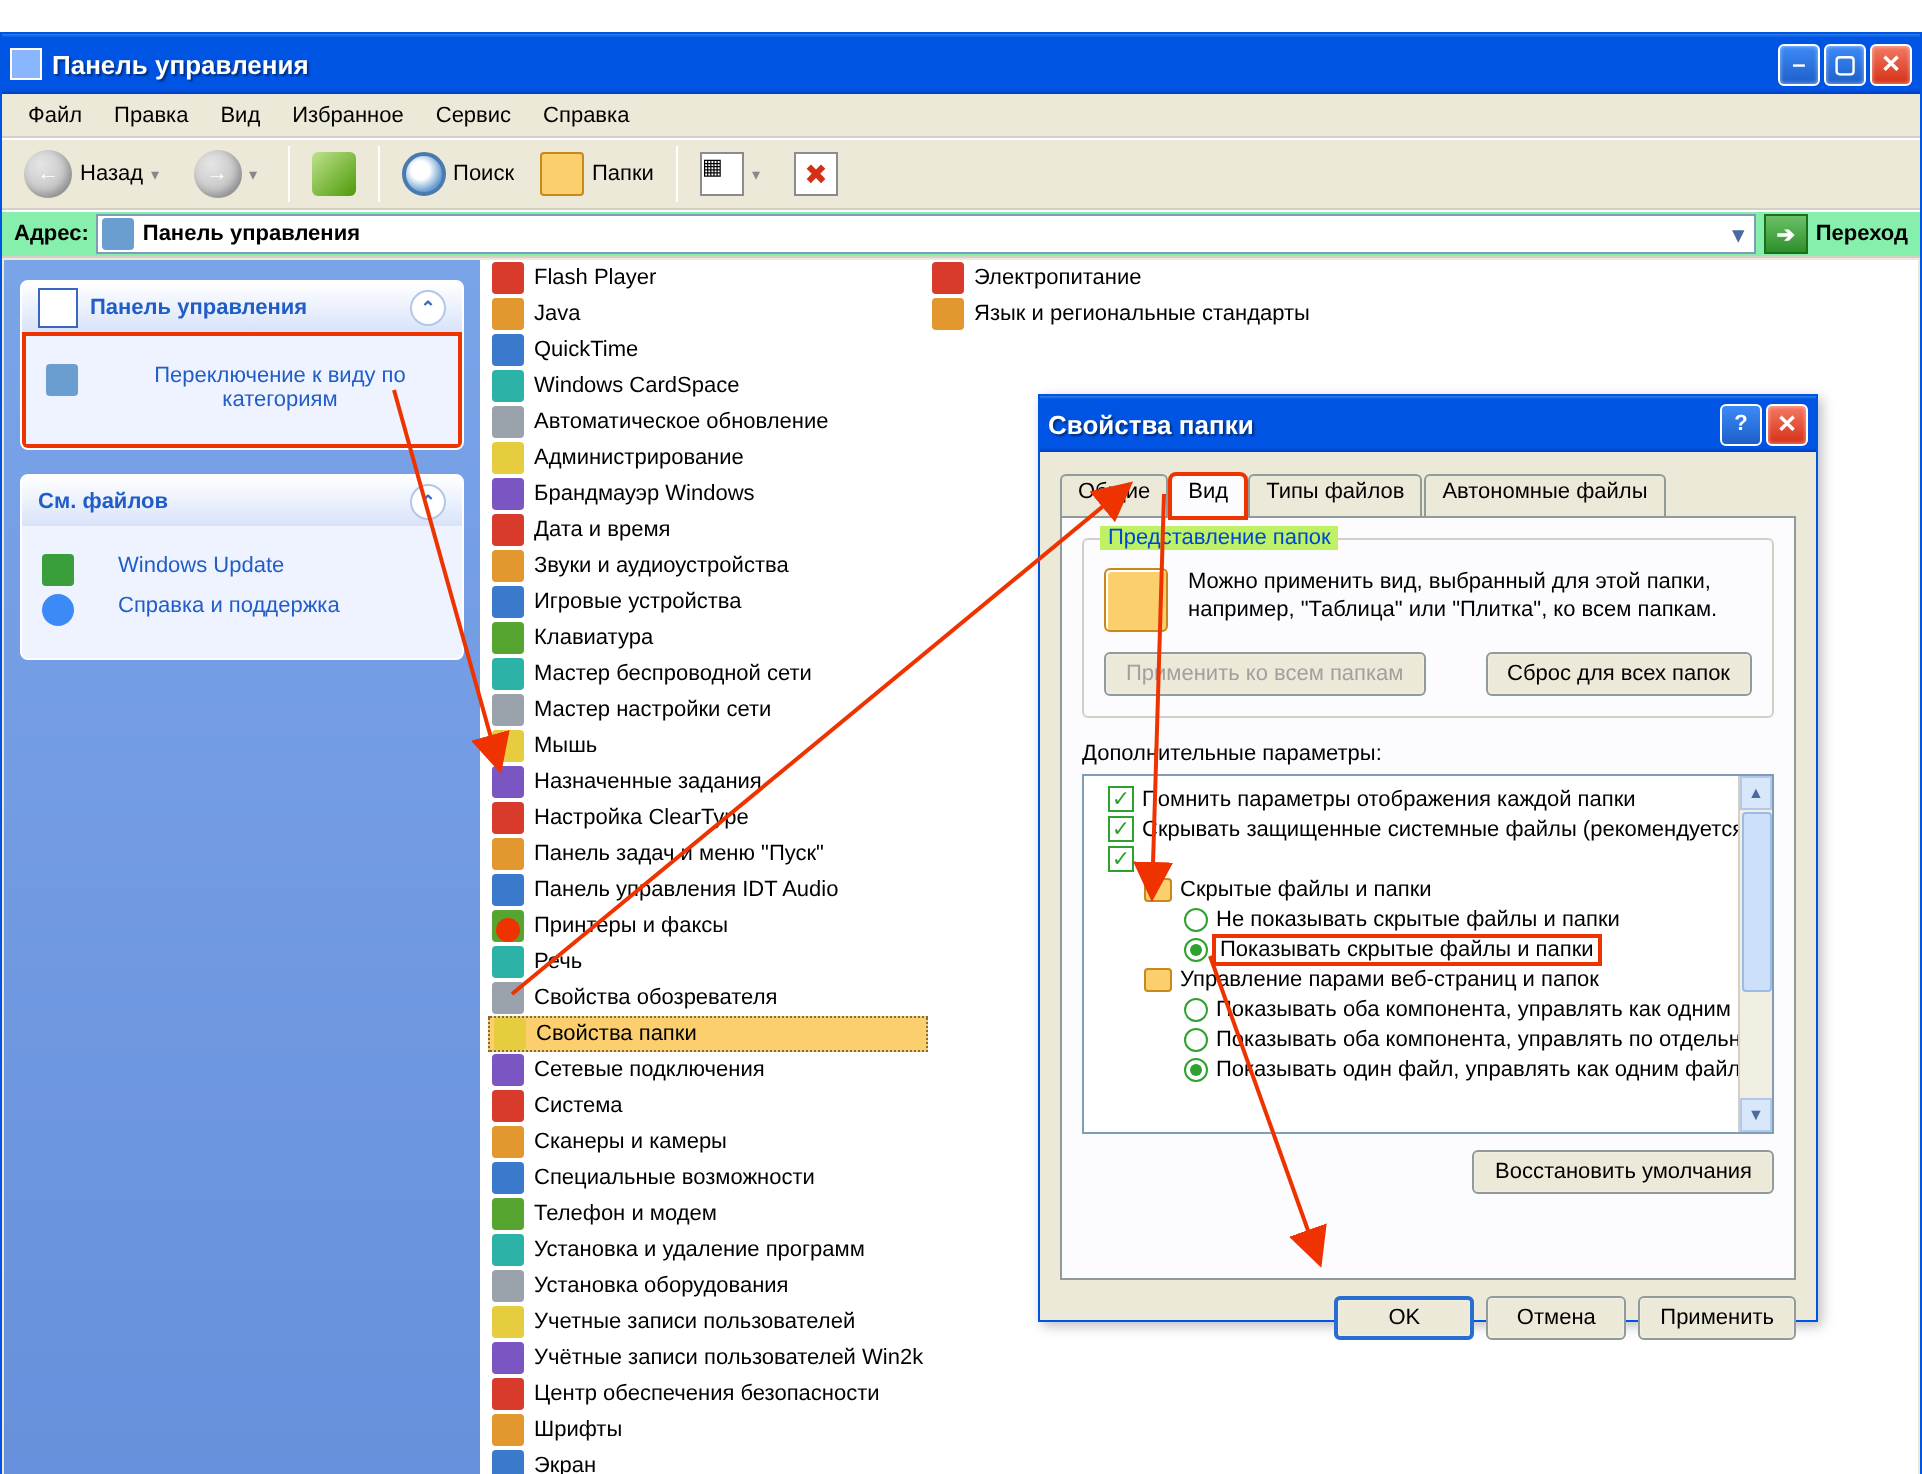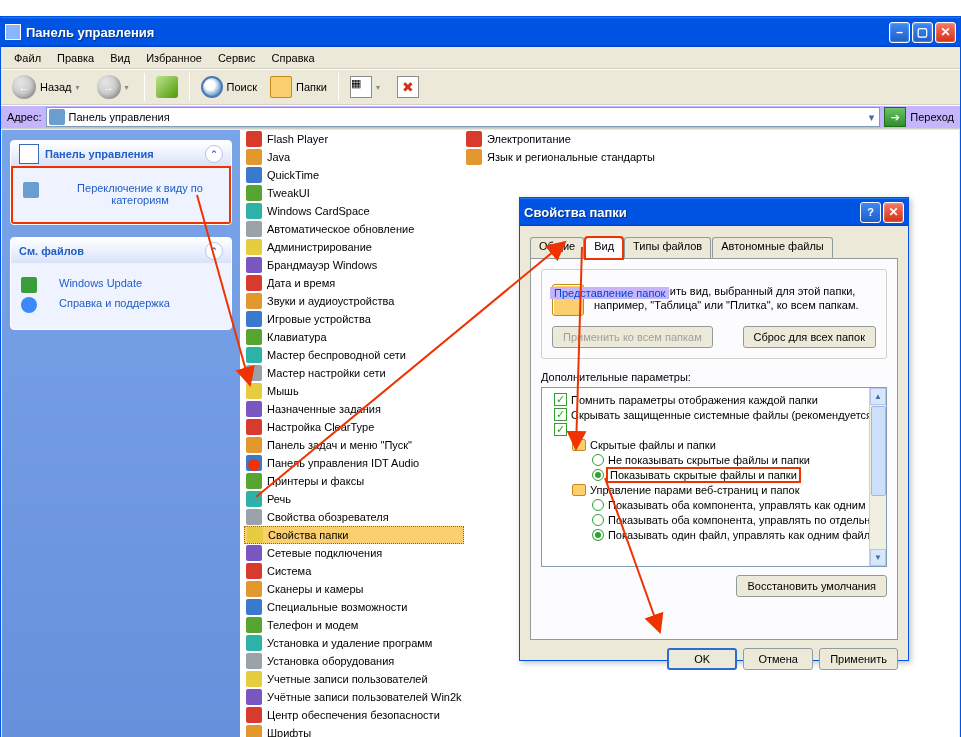--- a/index.html
+++ b/index.html
@@ -24,21 +24,21 @@
   .tbtn.disabled .circ { background:radial-gradient(circle at 35% 30%,#e5e5e5,#b3b3b3); color:#fff; }
   .tbtn .dd { width:8px; font-size:8px; color:#888; }
   .vsep { width:1px; height:28px; background:#c0bcb0; margin:0 3px; border-right:1px solid #fff; }
   .ticon-med { width:22px; height:22px; display:inline-block; }
   .i-up { background:linear-gradient(135deg,#bde38e,#4e9a06); border-radius:3px; }
   .i-search { background:radial-gradient(circle at 40% 40%,#fff 30%,#6a9ed0 70%); border-radius:50%; border:2px solid #4a7ab0; }
   .i-folders { background:#fccf6e; border:1px solid #c68a1b; border-radius:2px; }
   .i-views { width:22px; height:22px; border:1px solid #8c8c8c; background:#fff; }
   .i-del { width:22px; height:22px; color:#d43015; font-size:14px; display:flex; align-items:center; justify-content:center; border:1px solid #8c8c8c; background:#fff; }
 
-  .addrbar { height:24px; background:#c4b5fd; display:flex; align-items:center; padding:0 6px; gap:4px; border-top:1px solid #fff; border-bottom:1px solid #d4d0c8; }
+  .addrbar { height:24px; background:#86efac; display:flex; align-items:center; padding:0 6px; gap:4px; border-top:1px solid #fff; border-bottom:1px solid #d4d0c8;font-weight:bold; }
   .addr-input { flex:1; height:20px; background:#fff; border:1px solid #7f9db9; display:flex; align-items:center; padding:0 2px; }
   .addr-input .ai-icon { width:16px; height:16px; background:#6a9ed0; border-radius:2px; margin-right:4px; }
   .go-btn { width:22px; height:20px; background:linear-gradient(#6bc168,#2e8f2a); border:1px solid #1e6e1a; display:flex; align-items:center; justify-content:center; color:#fff; }
 
   .client { position:absolute; left:1px; top:113px; right:1px; bottom:1px; background:#fff; display:flex; }
   .sidepane { width:238px; background:linear-gradient(to bottom,#7aa4e8 0%,#6790dc 100%); padding:10px 8px; }
   .sp-box { background:#eef3ff; border:1px solid #fff; border-radius:4px; margin-bottom:12px; overflow:hidden; }
   .sp-head { height:25px; background:linear-gradient(#fff,#d8e3f9); display:flex; align-items:center; justify-content:space-between; padding:0 8px; color:#215dc6; font-weight:bold; }
   .sp-head .chev { width:18px; height:18px; border-radius:50%; background:#fff; color:#3c65c0; display:flex; align-items:center; justify-content:center; border:1px solid #b4c6ea; font-size:9px; }
   .sp-body { padding:10px 10px 12px 10px; background:#eef3ff; }
@@ -59,21 +59,21 @@
   .dlg { position:absolute; left:519px; top:197px; width:390px; height:464px; border:1px solid #0054e3; background:#ece9d8; box-shadow:2px 2px 6px rgba(0,0,0,.25); }
   .dlg .titlebar { height:28px; }
   .hlp-btn { width:21px; height:21px; border-radius:3px; background:linear-gradient(#3c8af7,#1e5fc9); border:1px solid #fff; color:#fff; font-weight:bold; display:flex; align-items:center; justify-content:center; }
   .dlg-body { padding:10px 10px 10px 10px; }
   .tabs { display:flex; height:22px; }
   .tab { padding:2px 8px; background:#ece9d8; border:1px solid #919b9c; border-bottom:none; border-radius:3px 3px 0 0; margin-right:1px; position:relative; top:1px; }
   .tab.active { background:#fcfcfe; z-index:2; }
   .tab.red { outline:2px solid #e30;  outline-offset:-1px;}
   .tabpanel { border:1px solid #919b9c; background:#fcfcfe; height:382px; padding:10px 10px; position:relative; }
   .group { border:1px solid #d4d0c8; border-radius:3px; padding:14px 10px 10px 10px; position:relative; margin-bottom:12px; }
-  .group-title { position:absolute; top:-7px; left:8px; background:#c4b5fd; padding:0 4px; color:#0046d5;margin-top:24px; }
+  .group-title { position:absolute; top:-7px; left:8px; background:#bef264; padding:0 4px; color:#0046d5; }
   .grp-row { display:flex; gap:10px; }
   .fld-ico { width:32px; height:32px; background:#fccf6e; border:1px solid #c68a1b; border-radius:3px; box-shadow:1px 1px 0 #fff inset; flex-shrink:0;}
   .btn { height:22px; padding:0 10px; background:#ece9d8; border:1px solid #919b9c; border-radius:3px; box-shadow:inset 0 0 1px #fff; cursor:pointer; display:flex; align-items:center; }
   .btn.disabled { color:#a0a0a0; }
   .btn.primary { border:2px solid #2a6dd0; }
   .grp-btns { display:flex; gap:22px; margin-top:10px; justify-content:space-between;}
   .params-label { margin:4px 0 4px 0; }
   .tree { border:1px solid #7f9db9; background:#fff; height:180px; overflow:hidden; padding:4px 2px; position:relative; }
   .tree-row { display:flex; align-items:center; gap:4px; height:15px; white-space:nowrap; }
   .ind1{padding-left:10px;} .ind2{padding-left:28px;} .ind3{padding-left:48px;}
@@ -203,24 +203,20 @@
           </div>
           <div class="cp-item">
             <span class="ci ci-orange"></span>
             <span>Java</span>
           </div>
           <div class="cp-item">
             <span class="ci ci-blue"></span>
             <span>QuickTime</span>
           </div>
           <div class="cp-item">
-            <span class="ci ci-green"></span>
-            <span>TweakUI</span>
-          </div>
-          <div class="cp-item">
             <span class="ci ci-teal"></span>
             <span>Windows CardSpace</span>
           </div>
           <div class="cp-item">
             <span class="ci ci-gray"></span>
             <span>Автоматическое обновление</span>
           </div>
           <div class="cp-item">
             <span class="ci ci-yellow"></span>
             <span>Администрирование</span>

